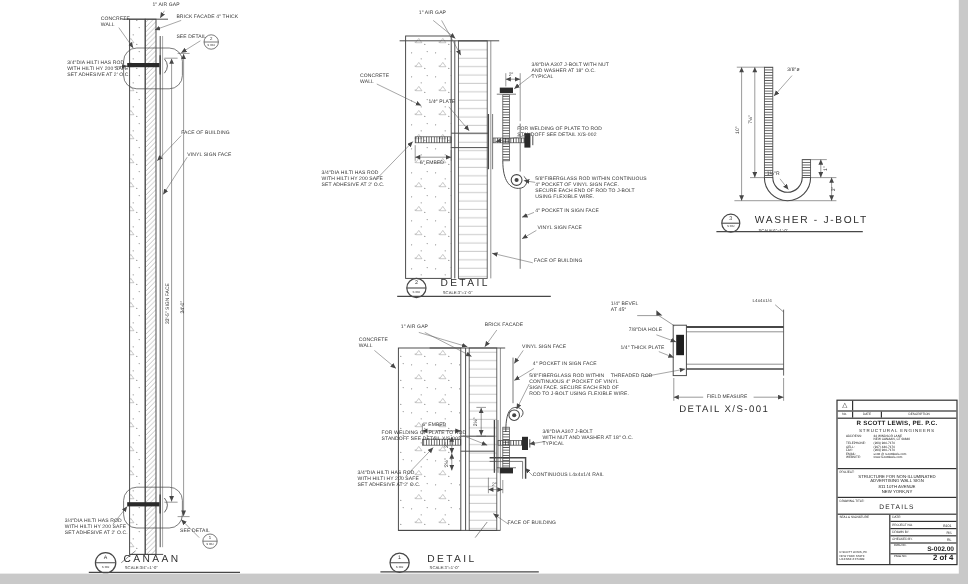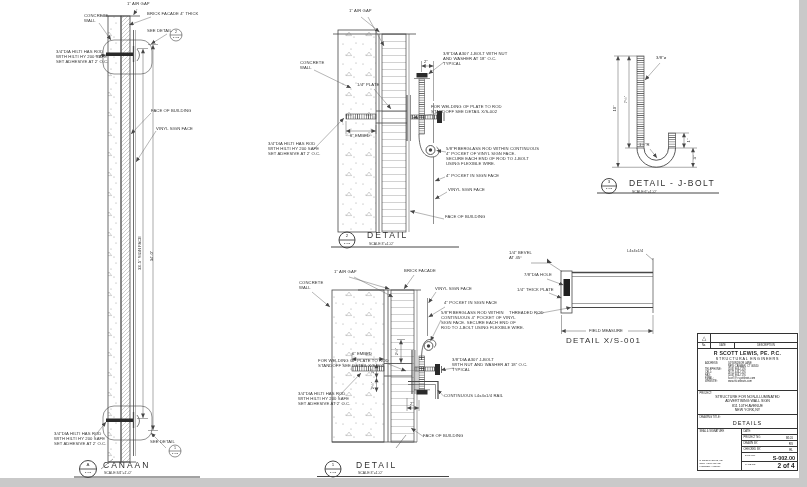--- a/index.html
+++ b/index.html
@@ -381,21 +381,21 @@
 
 <div>
   <div class="lbl" style="left:656px;top:56px">3/8"ø</div>
   <div class="v" style="left:606px;top:104.5px;width:16px;height:7px">10"</div>
   <div class="v" style="left:617px;top:95.5px;width:16px;height:7px">7½"</div>
   <div class="lbl" style="left:639px;top:142.5px">1½"R</div>
   <div class="v" style="left:683px;top:136.5px;width:10px;height:7px">1"</div>
   <div class="v" style="left:689px;top:153.5px;width:10px;height:7px">3"</div>
   <div class="bub" style="left:605px;top:179px;width:8px;font-size:4.4px">3</div>
   <div class="bub b2" style="left:601px;top:187.4px;width:16px">S-002</div>
-  <div class="ttl" style="left:629px;top:177.5px;letter-spacing:1.4px">DETAIL - J-BOLT</div>
+  <div class="ttl" style="left:629px;top:177.5px;letter-spacing:1.4px">WASHER - J-BOLT</div>
   <div class="scl" style="left:632px;top:189.5px">SCALE:6"=1'-0"</div>
 </div>
 
 <div>
   <div class="note" style="left:509px;top:251px">1/4" BEVEL
 AT 45°</div>
   <div class="lbl" style="left:524px;top:273px">7/8"DIA HOLE</div>
   <div class="lbl" style="left:517px;top:288px">1/4" THICK PLATE</div>
   <div class="lbl" style="left:509px;top:310.5px">THREADED ROD</div>
   <div class="lbl" style="left:627px;top:248.5px;font-size:3.8px">L4x4x1/4</div>

